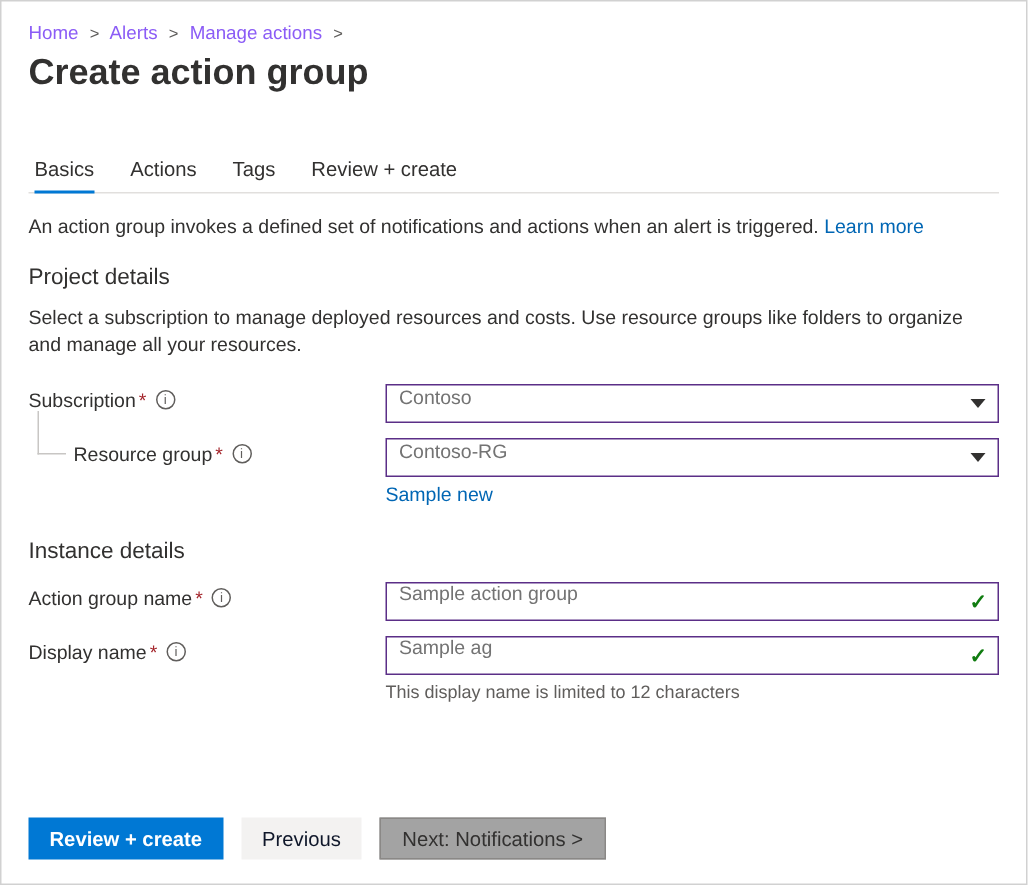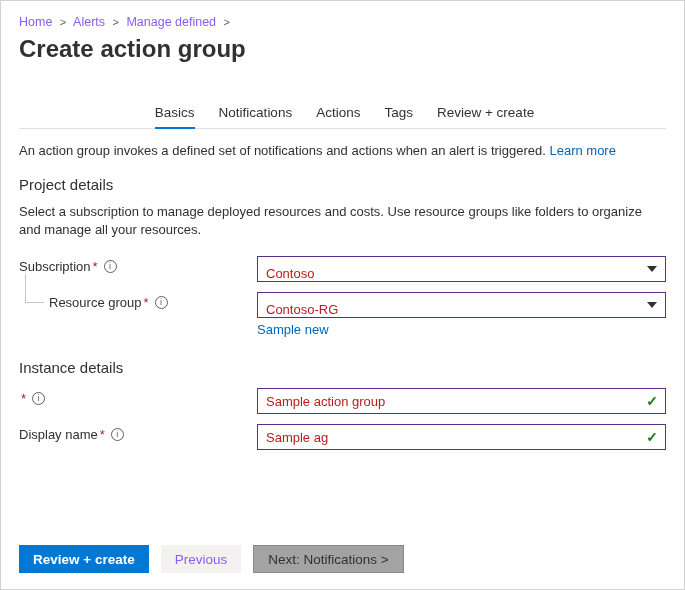--- a/index.html
+++ b/index.html
@@ -11,21 +11,21 @@
     width: 685px;
     height: 590px;
     border: 1px solid #d1d1d1;
     padding: 14px 18px 16px 18px;
     position: relative;
   }
   .breadcrumb { font-size: 12.5px; margin-bottom: 6px; }
   .breadcrumb a { color: #8b5cf6; text-decoration: none; margin-right: 4px; cursor: pointer; }
   .breadcrumb .chev { color: #605e5c; margin-right: 4px; font-size: 11px; position: relative; top: 0; }
   h1.page-title { font-size: 24px; font-weight: 600; margin-bottom: 36px; }
-  .tabs { border-bottom: 1px solid #e1dfdd; display: flex; gap: 24px; padding-left: 4px; margin-bottom: 14px; justify-content: center; }
+  .tabs { border-bottom: 1px solid #e1dfdd; display: flex; gap: 24px; padding-left: 4px; margin-bottom: 14px; }
   .tab { padding: 6px 0 8px 0; font-size: 13.5px; color: #323130; cursor: pointer; position: relative; }
   .tab.active { font-weight: 400; }
   .tab.active::after { content:""; position:absolute; left:0; right:0; bottom:-1px; height:2px; background:#0078d4; }
   .intro { font-size: 13px; color: #323130; margin-bottom: 18px; }
   .intro a { color: #0066b4; text-decoration: none; cursor: pointer; }
   .section-head { font-size: 15px; font-weight: 400; margin: 8px 0 10px 0; }
   .section-desc { font-size: 13px; color: #323130; margin-bottom: 18px; line-height: 1.35; }
   .field-row { display: flex; align-items: flex-start; margin-bottom: 10px; }
   .field-label-col { width: 238px; display: flex; align-items: center; padding-top: 3px; font-size: 13px; }
   .field-label-col.indent { padding-left: 30px; position: relative; }
@@ -35,60 +35,59 @@
   }
   .req { color:#a4262c; margin-left:2px; }
   .info-icon {
     display:inline-flex; width:13px; height:13px; border:1px solid #605e5c; border-radius:50%;
     align-items:center; justify-content:center; font-size:9px; color:#605e5c; margin-left:6px;
     line-height:1;
   }
   .field-control-col { flex:1; }
   .select, .text-input {
     width: 100%; height: 26px; border:1px solid #5b2e87; background:#fff;
-    padding: 0 28px 0 8px; font-size:13px; color:#b91c1c; display:flex; align-items:flex-end;
+    padding: 0 28px 12px 8px; font-size:13px; color:#737373; display:flex; align-items:flex-start;
     position:relative; font-family:inherit;
   }
   .text-input { padding-right: 28px; }
   .select .chev-down {
     position:absolute; right:8px; top:50%; transform:translateY(-50%);
     width:0; height:0; border-left:5px solid transparent; border-right:5px solid transparent;
     border-top:6px solid #323130;
   }
   .check-mark { position:absolute; right:8px; top:50%; transform:translateY(-50%); color:#107c10; font-size:14px; font-weight:bold; pointer-events:none; }
   .input-wrap { position:relative; width:100%; }
   .linklet { color:#0066b4; font-size:13px; text-decoration:none; cursor:pointer; display:inline-block; margin-top:4px; }
   .hint { font-size:12px; color:#605e5c; margin-top:4px; }
   .footer {
     position:absolute; left:18px; right:18px; bottom:16px;
     display:flex; gap:12px; align-items:center;
   }
   .btn { height:28px; padding:0 14px; font-size:13.5px; border:none; cursor:pointer; font-family:inherit; }
   .btn-primary { background:#0078d4; color:#fff; font-weight:600; }
-  .btn-disabled { background:#f3f2f1; color:#8b5cf6; cursor:not-allowed; }
+  .btn-disabled { background:#f3f2f1; color:#0f172a; cursor:not-allowed; }
   .btn-outline { background:#a3a3a3; border:1px solid #8a8886; color:#323130; }
   input.text-input { outline:none; }
 </style>
 </head>
 <body>
 
 <div class="breadcrumb">
   <a>Home</a>
   <span class="chev">&gt;</span>
   <a>Alerts</a>
   <span class="chev">&gt;</span>
-  <a>Manage defined</a>
+  <a>Manage actions</a>
   <span class="chev">&gt;</span>
 </div>
 
 <h1 class="page-title">Create action group</h1>
 
 <div class="tabs">
   <div class="tab active">Basics</div>
-  <div class="tab">Notifications</div>
   <div class="tab">Actions</div>
   <div class="tab">Tags</div>
   <div class="tab">Review + create</div>
 </div>
 
 <p class="intro">
   <span>An action group invokes a defined set of notifications and actions when an alert is triggered. </span><a>Learn more</a>
 </p>
 
 <div class="section-head">Project details</div>
@@ -120,20 +119,21 @@
       <span class="chev-down"></span>
     </div>
     <a class="linklet">Sample new</a>
   </div>
 </div>
 
 <div class="section-head" style="margin-top:22px;">Instance details</div>
 
 <div class="field-row" style="margin-top:12px;">
   <div class="field-label-col">
+    <span>Action group name</span>
     <span class="req">*</span>
     <span class="info-icon">i</span>
   </div>
   <div class="field-control-col">
     <div class="input-wrap">
       <input class="text-input" type="text" value="Sample action group" style="">
       <span class="check-mark">✓</span>
     </div>
   </div>
 </div>
@@ -142,20 +142,21 @@
   <div class="field-label-col">
     <span>Display name</span>
     <span class="req">*</span>
     <span class="info-icon">i</span>
   </div>
   <div class="field-control-col">
     <div class="input-wrap">
       <input class="text-input" type="text" value="Sample ag" style="">
       <span class="check-mark">✓</span>
     </div>
+    <div class="hint">This display name is limited to 12 characters</div>
   </div>
 </div>
 
 <div class="footer">
   <button class="btn btn-primary">Review + create</button>
   <button class="btn btn-disabled">Previous</button>
   <button class="btn btn-outline">Next: Notifications &gt;</button>
 </div>
 
 </body></html>

